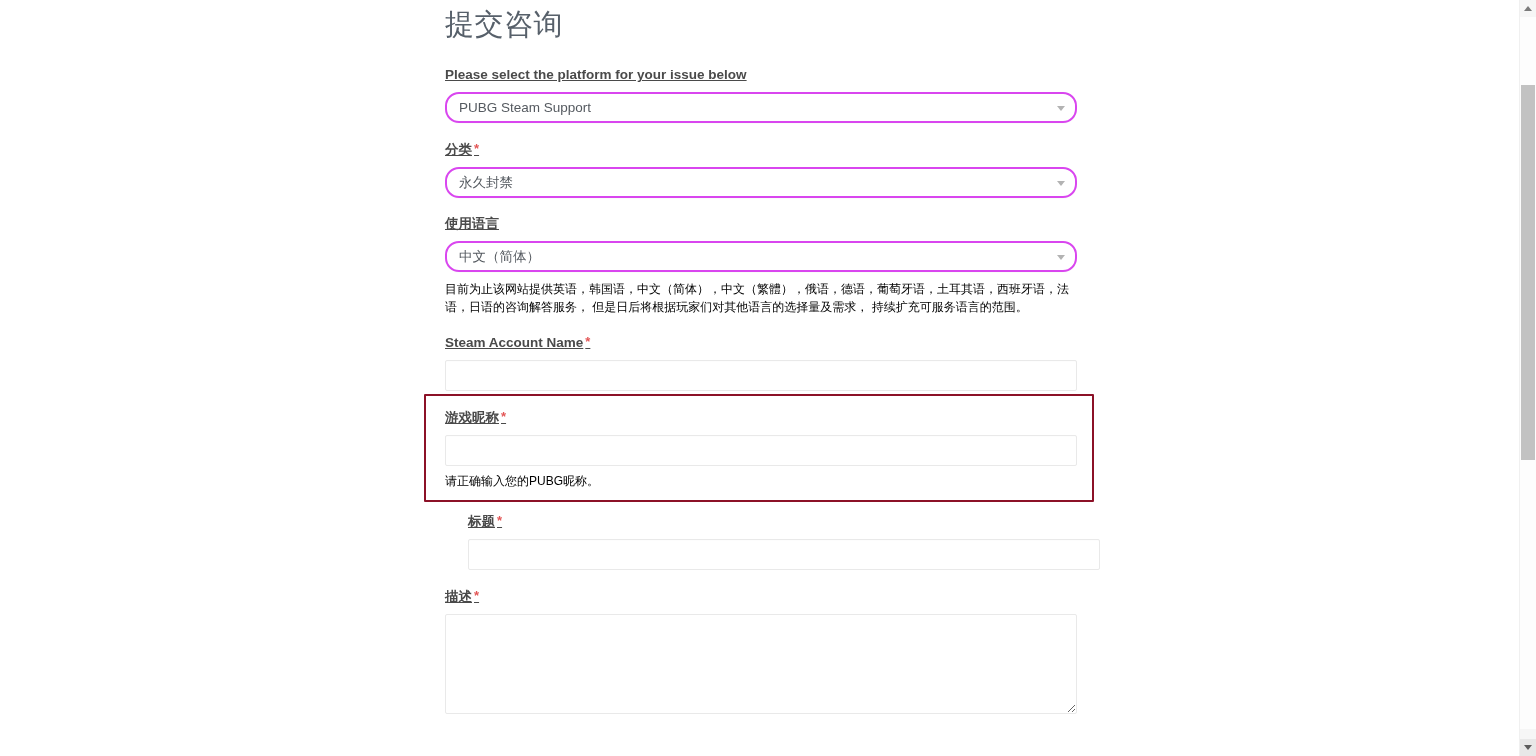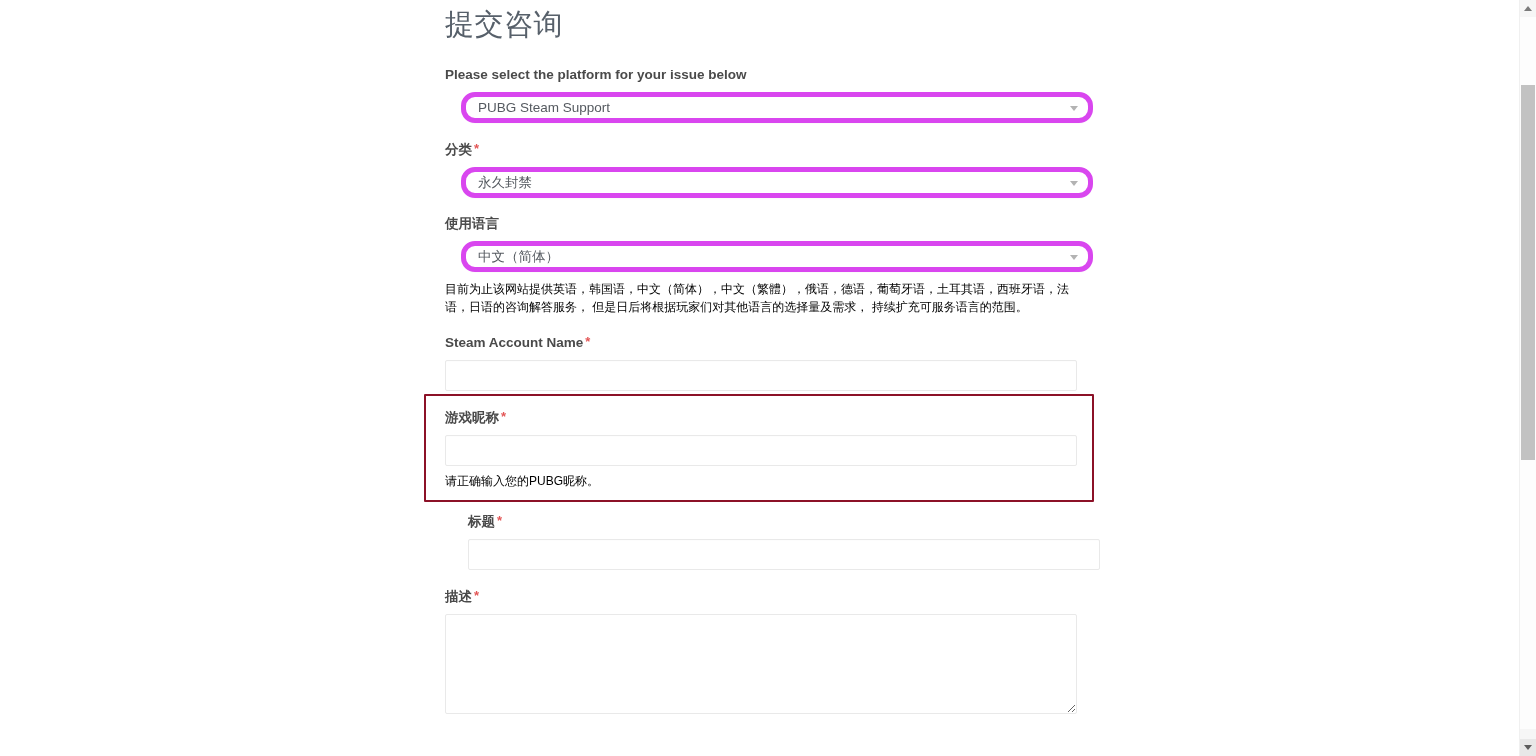--- a/index.html
+++ b/index.html
@@ -88,43 +88,43 @@
   .field { margin-top: 17px; }
   .field.first { margin-top: 22px; }
 
   .field-label {
     font-size: 13.5px;
     font-weight: bold;
     color: #4a4a4a;
     line-height: 18px;
     margin-bottom: 8px;
     display: block;
+    text-decoration: underline;
   }
   .req {
     color: #e35656;
     font-weight: bold;
     font-size: 13px;
     margin-left: 2px;
     vertical-align: 1px;
   }
 
   .select-box {
     position: relative;
     width: 632px;
     height: 31px;
     background: #ffffff;
-    border: 5px solid #d946ef;
+    border: 2px solid #d946ef;
     border-radius: 14px;
     display: flex;
     align-items: center;
     padding: 0 26px 0 12px;
     font-size: 13.5px;
     color: #555a60;
     box-shadow: 0 1px 0 rgba(0,0,0,0.015);
-    margin-left: 16px;
   }
   .select-arrow {
     position: absolute;
     right: 10px;
     top: 50%;
     margin-top: -2px;
     width: 0; height: 0;
     border-left: 4px solid transparent;
     border-right: 4px solid transparent;
     border-top: 5px solid #b3b3b3;

